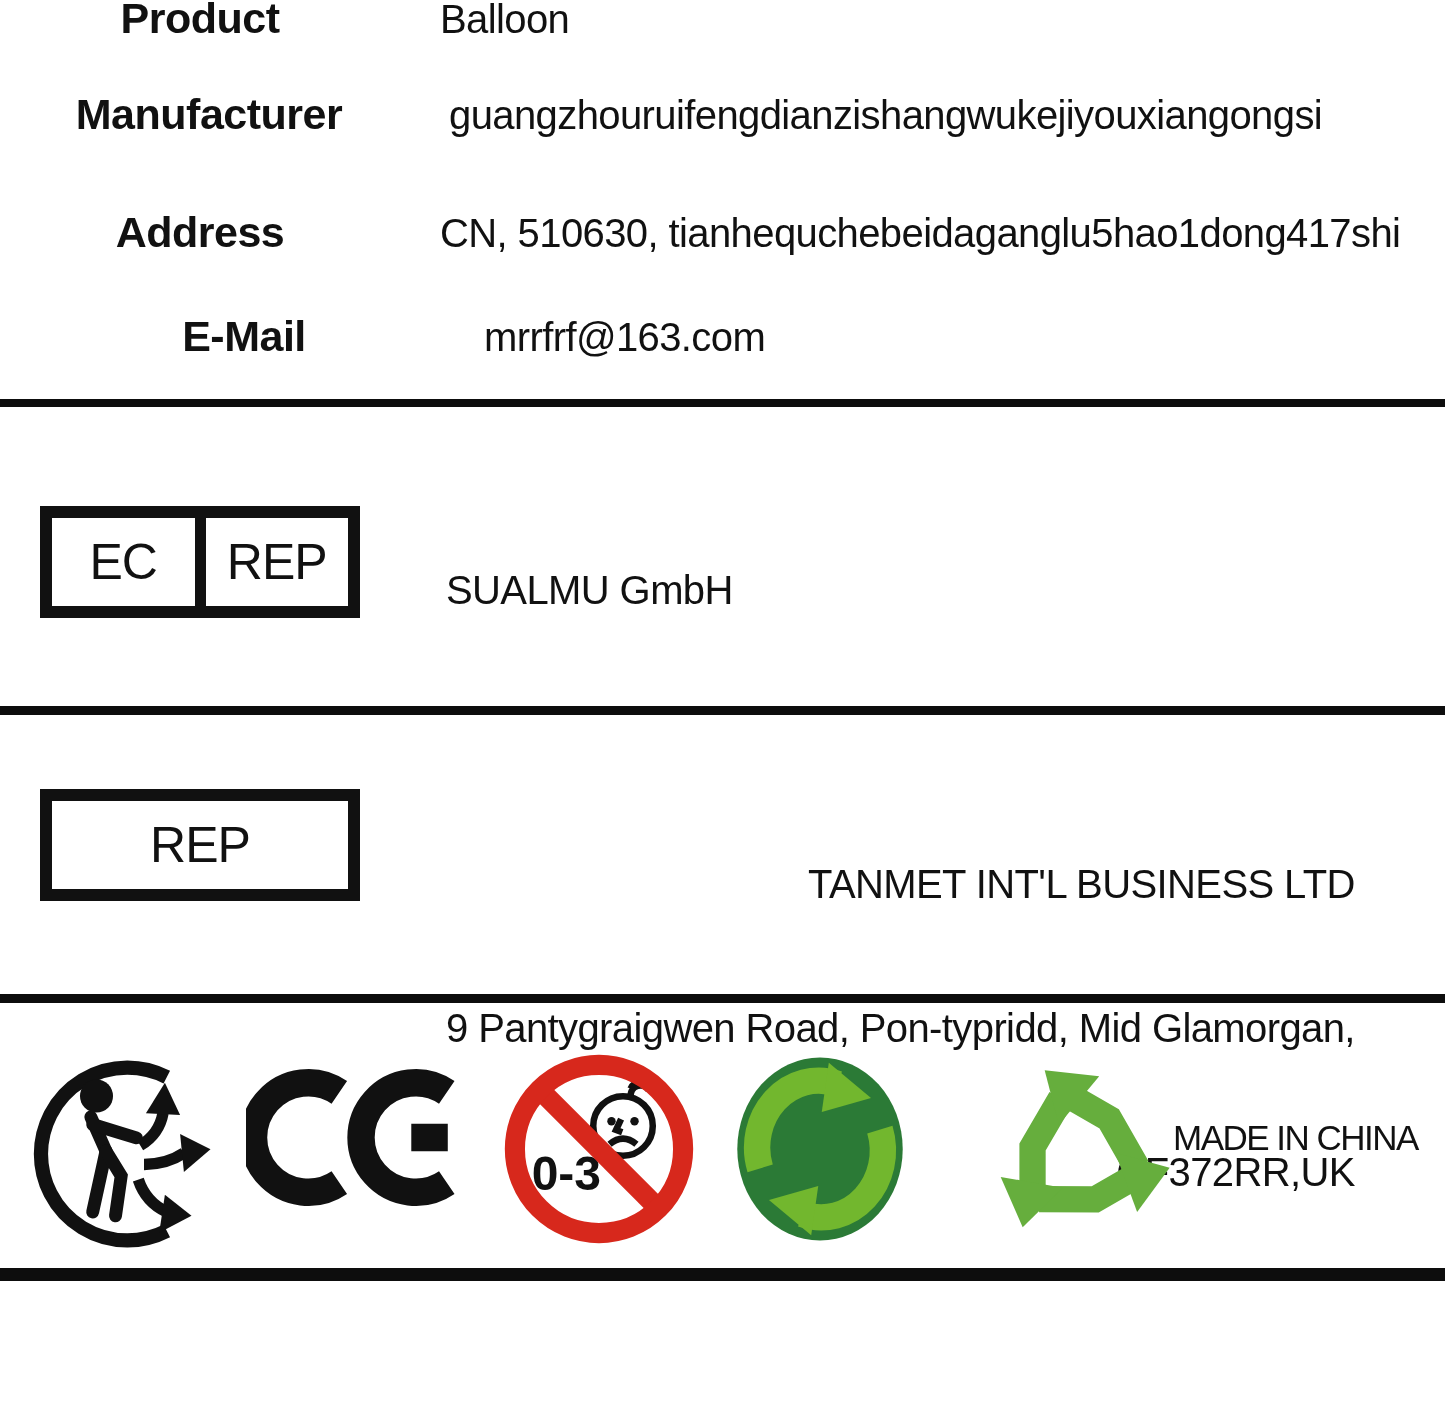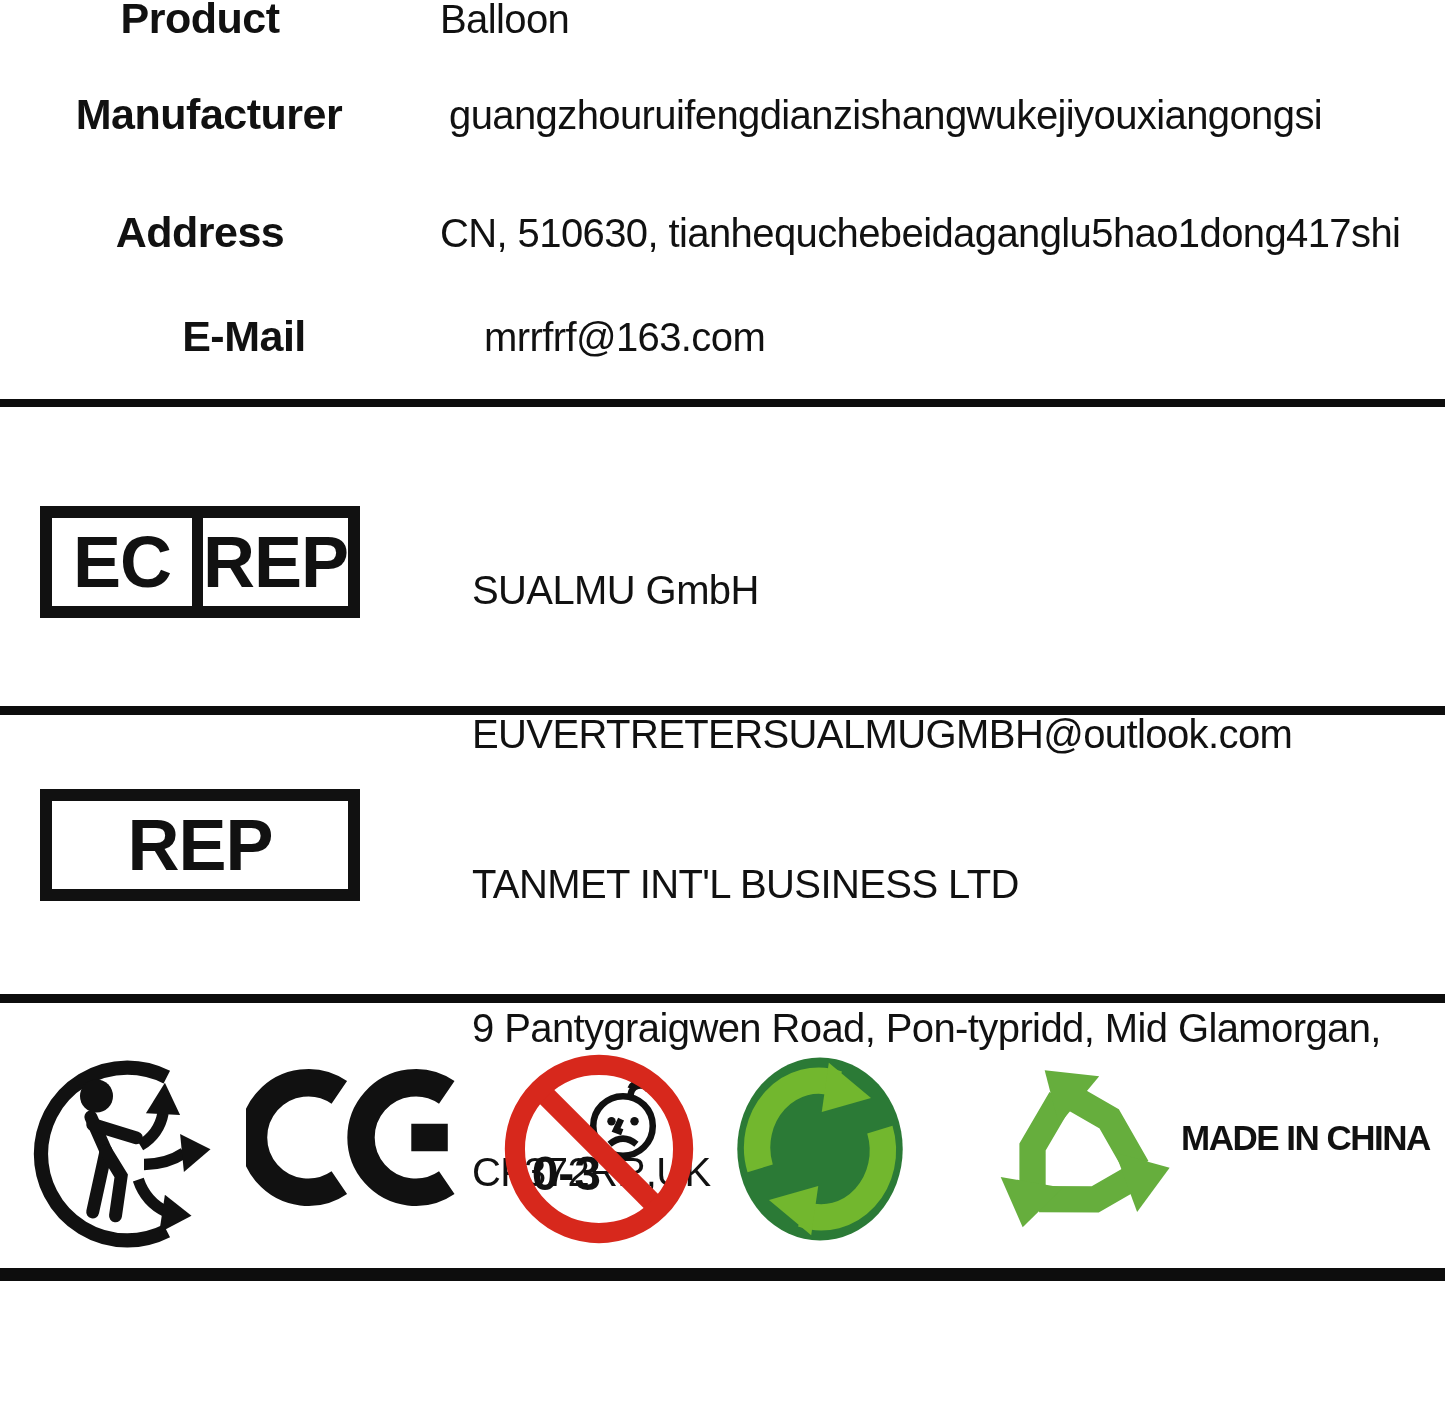--- a/index.html
+++ b/index.html
@@ -16,36 +16,36 @@
   
   .info-row{position:absolute;left:0;right:0;display:flex;align-items:baseline;}
   .info-label{width:400px;text-align:center;font-weight:bold;font-size:43px;letter-spacing:-0.5px;}
   .info-value{font-size:40px;letter-spacing:-0.6px;padding-left:40px;white-space:pre;}
   #row-product{top:-6px;} #row-manufacturer{top:90px;margin-left:9px;} #row-address{top:208px;} #row-email{top:312px;margin-left:44px;}
 
   
   .rep-badge{position:absolute;left:40px;width:320px;height:112px;border:12px solid #111;
     display:flex;box-sizing:border-box;background:#111;}
   .rep-cell{flex:1;background:#fff;display:flex;align-items:center;justify-content:center;
-    font-weight:bold;font-size:72px;letter-spacing:-1px;}
+    font-weight:normal;font-size:50px;letter-spacing:-1px;}
   .rep-cell.left{margin-right:11px;}
   #ec-badge{top:506px;} #uk-badge{top:789px;}
 
-  .rep-text{position:absolute;left:472px;font-size:40px;letter-spacing:-0.6px;line-height:48px;white-space:pre;}
+  .rep-text{position:absolute;left:446px;font-size:40px;letter-spacing:-0.6px;line-height:48px;white-space:pre;text-align:right;}
   #ec-text{top:470px;} #uk-text{top:764px;}
 
   
   .icon{position:absolute;}
   #triman-icon{left:30px;top:1056px;}
   #ce-icon{left:246px;top:1064px;}
   #age-warning-icon{left:503px;top:1053px;}
   #green-dot-icon{left:732px;top:1050px;}
   #recycle-icon{left:978px;top:1046px;}
-  #made-in-china{position:absolute;left:1173px;top:1118px;font-weight:bold;font-size:35px;
-    letter-spacing:-1.5px;white-space:nowrap;margin-left:8px;}
+  #made-in-china{position:absolute;left:1173px;top:1118px;font-weight:normal;font-size:35px;
+    letter-spacing:-1.5px;white-space:nowrap;}
 
   
   #warnings{position:absolute;left:25px;top:1308px;font-size:36px;letter-spacing:-0.8px;line-height:46px;white-space:pre;}
 </style>
 </head>
 <body>
 
 <div class="info-row" id="row-product">
   <div class="info-label">Product</div>
   <div class="info-value">Balloon</div>
@@ -64,21 +64,20 @@
 </div>
 
 <div class="hr" id="hr1"></div>
 
 <div class="rep-badge" id="ec-badge">
   <div class="rep-cell left">EC</div>
   <div class="rep-cell">REP</div>
 </div>
 <div class="rep-text" id="ec-text">
   <div>SUALMU GmbH</div>
-  <div>EUVERTRETERSUALMUGMBH@outlook.com</div>
 </div>
 
 <div class="hr" id="hr2"></div>
 
 <div class="rep-badge" id="uk-badge">
   <div class="rep-cell">REP</div>
 </div>
 <div class="rep-text" id="uk-text">
   <div>TANMET INT'L BUSINESS LTD</div>
   <div>9 Pantygraigwen Road, Pon-typridd, Mid Glamorgan,</div>

